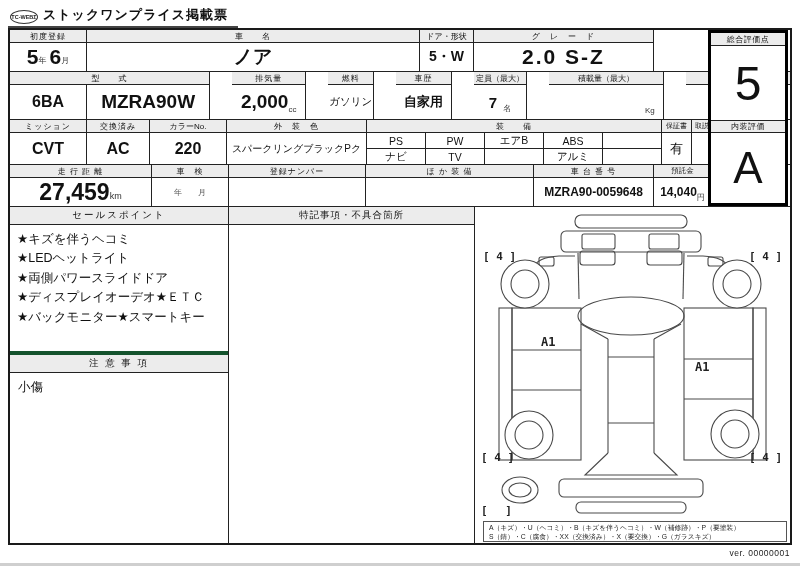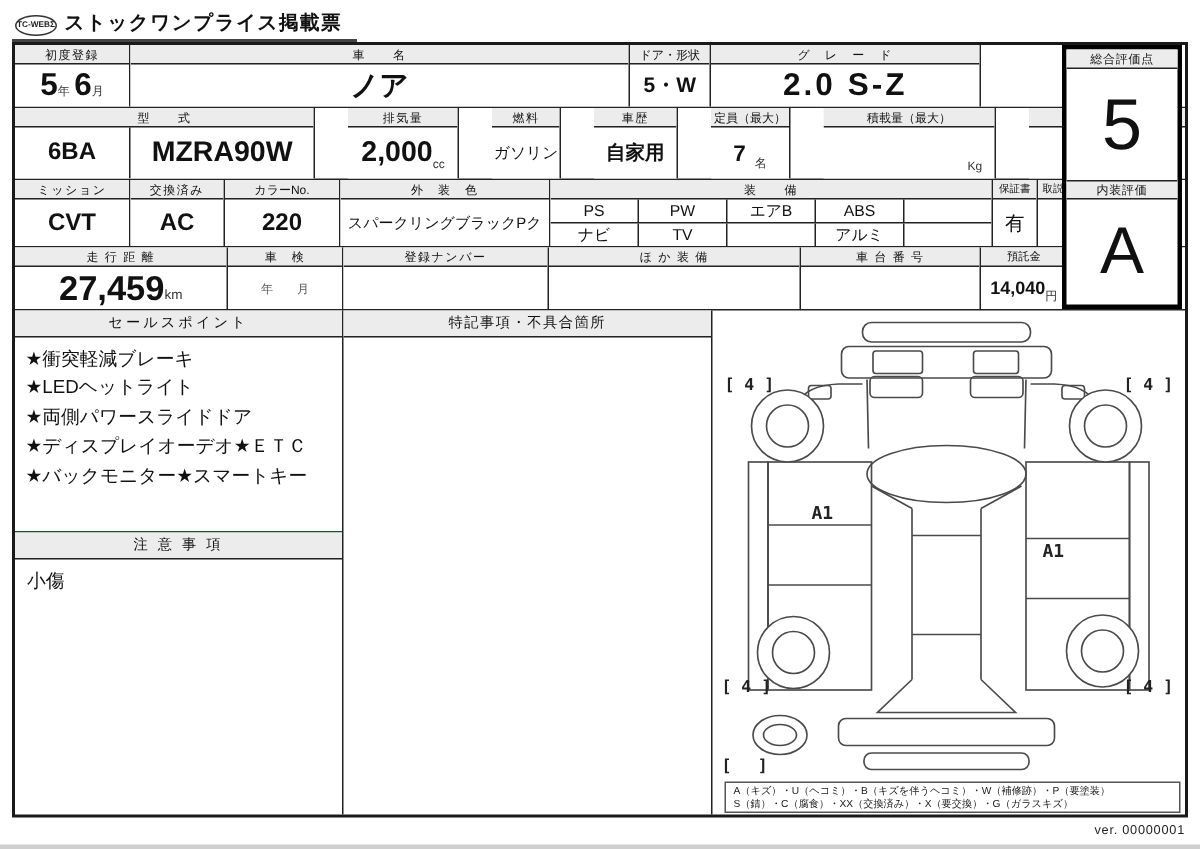--- a/index.html
+++ b/index.html
@@ -49,21 +49,21 @@
   .strip2 { border-top:1px solid #222; }
   .score2 { flex:1; display:flex; align-items:center; justify-content:center; font-size:44px; }
 
   
   .mainrow { flex:1; display:flex; border-bottom:none; }
   .mh { height:18px; flex:none; background:#ececec; border-bottom:1px solid #222;
     font-size:9.5px; letter-spacing:2px; color:#111; display:flex; align-items:center; justify-content:center; }
   .col-left { width:219px; border-right:1px solid #222; display:flex; flex-direction:column; }
   .col-mid { width:246px; border-right:1px solid #222; display:flex; flex-direction:column; }
   .col-right { flex:1; position:relative; }
-  .salesbox { height:148px; flex:none; border-bottom:1px solid #14532d; display:flex; flex-direction:column; }
+  .salesbox { height:148px; flex:none; border-bottom:4px solid #14532d; display:flex; flex-direction:column; }
   .salesbody { flex:1; padding:5px 7px; font-size:12.5px; line-height:1.55; }
   .notesbox { flex:1; display:flex; flex-direction:column; }
   .notesbody { flex:1; padding:6px 8px; font-size:12.5px; }
   .remarksbody { flex:1; }
 
   
   .carsvg { position:absolute; left:0; top:0; width:100%; height:316px; }
   .dlabel { position:absolute; font-family:"DejaVu Sans Mono","Liberation Mono",monospace;
     font-weight:bold; color:#222; white-space:nowrap; }
   .tire { font-size:11px; }
@@ -222,20 +222,21 @@
       <div class="cell" style="width:137px;">
         <div class="ch">登録ナンバー</div>
         <div class="cv"></div>
       </div>
       <div class="cell" style="width:168px;">
         <div class="ch">ほ か 装 備</div>
         <div class="cv"></div>
       </div>
       <div class="cell" style="width:120px;">
         <div class="ch">車 台 番 号</div>
+        <div class="cv" style="font-size:12px;font-weight:bold;">MZRA90-0059648</div>
       </div>
       <div class="cell" style="width:58px;">
         <div class="ch" style="font-size:7.5px;letter-spacing:0;">預託金</div>
         <div class="cv">
           <span style="font-size:12px;font-weight:bold;">14,040</span>
           <span class="u numsub" style="margin-bottom:3px;">円</span>
         </div>
       </div>
       <div class="cell noline" style="flex:1;"></div>
     </div>
@@ -246,21 +247,21 @@
       <div class="ch strip2">内装評価</div>
       <div class="score2">A</div>
     </div>
 
     <div class="mainrow">
 
       <div class="col-left">
         <div class="salesbox">
           <div class="mh">セールスポイント</div>
           <div class="salesbody">
-            <div>★衝突軽減ブレーキ</div>
+            <div>★キズを伴うヘコミ</div>
             <div>★LEDヘットライト</div>
             <div>★両側パワースライドドア</div>
             <div>★ディスプレイオーデオ★ＥＴＣ</div>
             <div>★バックモニター★スマートキー</div>
           </div>
         </div>
         <div class="notesbox">
           <div class="mh">注 意 事 項</div>
           <div class="notesbody">小傷</div>
         </div>

